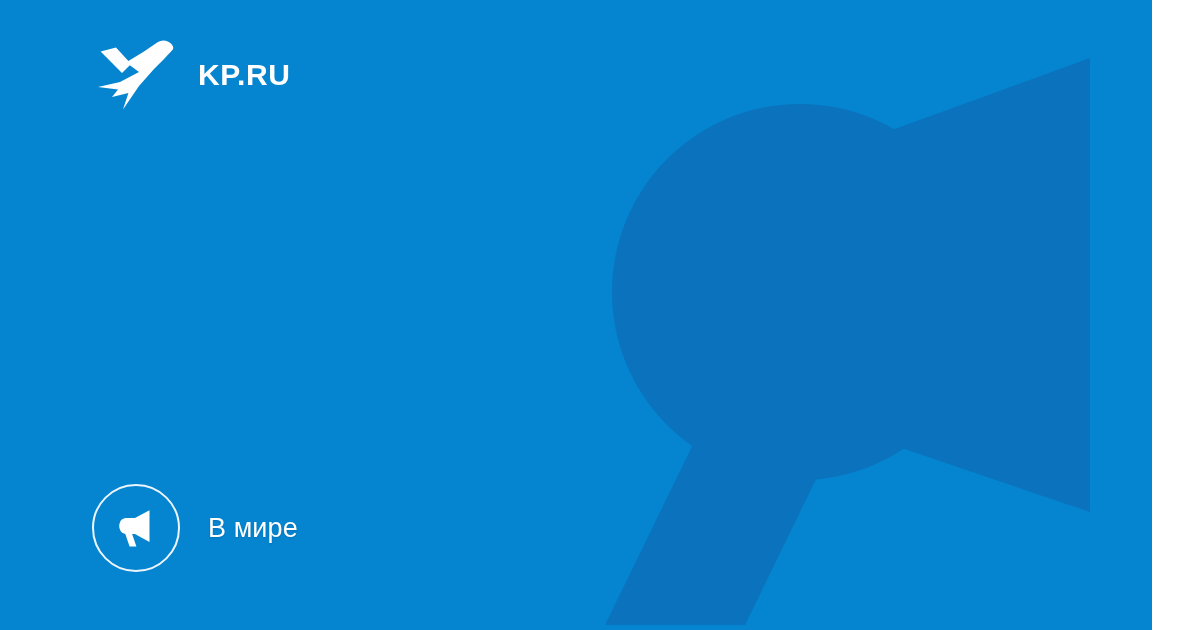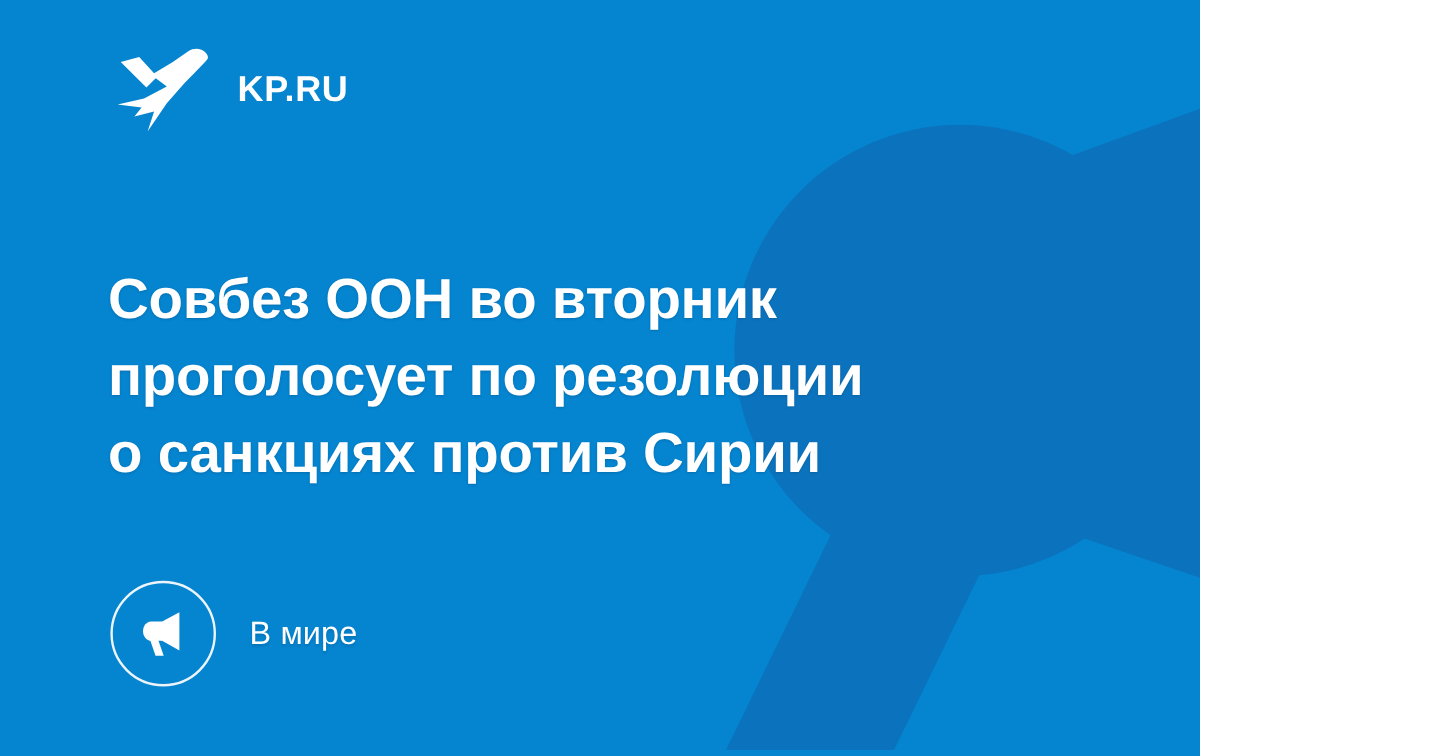--- a/index.html
+++ b/index.html
@@ -7,21 +7,21 @@
     margin: 0;
     padding: 0;
     background: #ffffff;
   }
   body {
     font-family: "Liberation Sans", "DejaVu Sans", sans-serif;
   }
 
   .card {
     position: relative;
-    width: 1000px;
+    width: 1152px;
     height: 630px;
     overflow: hidden;
     background: #0584cf;
   }
 
   
   .watermark {
     position: absolute;
     inset: 0;
     pointer-events: none;
@@ -133,25 +133,20 @@
     <span>
       <svg class="bird-logo" viewBox="0 0 78 72" xmlns="http://www.w3.org/2000/svg" aria-hidden="true">
         <g fill="#ffffff">
           <path d="M69.8 2.4 C66.4 1.0 62.4 1.4 59.2 3.6 L46.0 12.6 L30.4 22.0 L18.0 8.4 L2.6 12.6 L24.0 34.0 L31.8 26.2 L41.0 33.0 L22.0 43.0 L0.0 48.0 L20.0 50.6 L14.0 58.0 L30.4 54.0 L25.0 70.6 L41.0 47.0 L56.0 30.0 C62.0 24.0 70.0 16.0 74.8 10.4 C76.6 8.0 73.4 3.8 69.8 2.4 Z"></path>
         </g>
       </svg>
     </span>
     <span class="brand-name">KP.RU</span>
   </div>
 
-  <h1 class="headline">
-    <span class="headline-line">Совбез ООН во вторник</span>
-    <span class="headline-line">проголосует по резолюции</span>
-    <span class="headline-line">о санкциях против Сирии</span>
-  </h1>
 
   <div class="category">
     <span class="category-circle">
       <svg viewBox="0 0 44 44" xmlns="http://www.w3.org/2000/svg" aria-hidden="true">
         <g fill="#ffffff">
 
           <path d="M36.5 4.2 L36.5 36.0 L21.0 27.4 L21.0 12.6 Z"></path>
 
           <path d="M13.0 12.0 L22.0 12.0 L22.0 28.0 L13.0 28.0 C9.2 28.0 6.2 24.4 6.2 20.0 C6.2 15.6 9.2 12.0 13.0 12.0 Z"></path>
 

